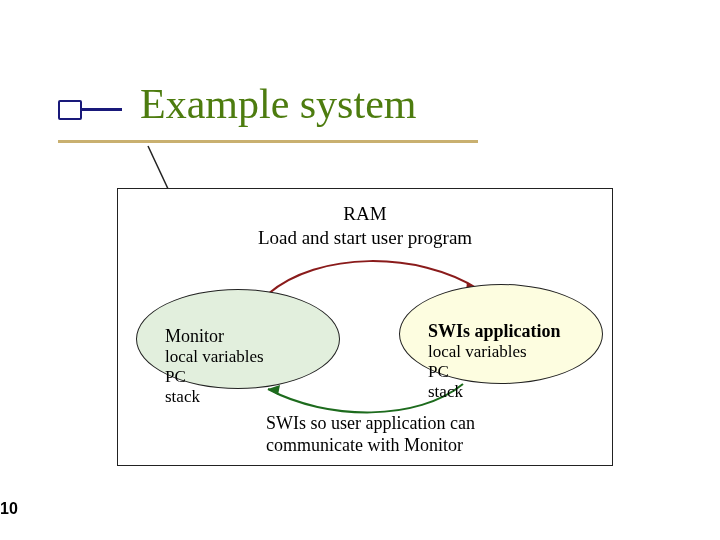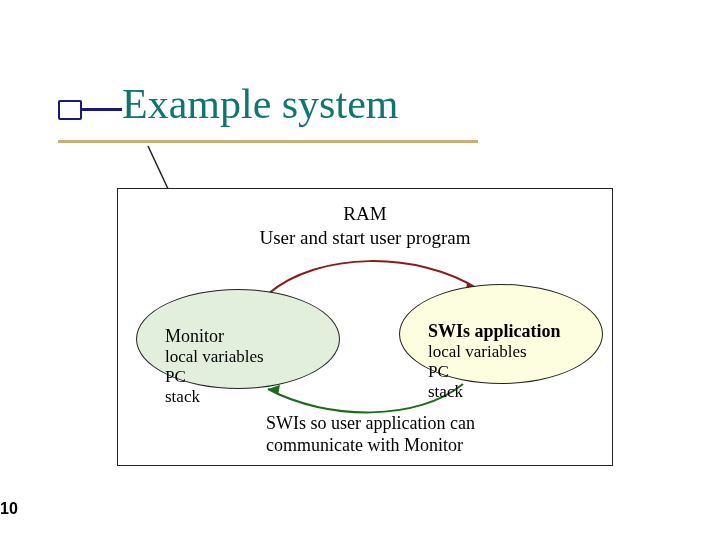--- a/index.html
+++ b/index.html
@@ -30,22 +30,22 @@
     content: "";
     position: absolute;
     right: -42px;
     top: 6px;
     width: 42px;
     height: 3px;
     background: #19197a;
   }
   .title-text {
     font-size: 42px;
-    color: #0f766e;
-    margin-left: 36px;
+    color: #4d7c0f;
+    margin-left: 54px;
     font-weight: normal;
     display: inline;
   }
   .title-underline {
     position: absolute;
     left: 58px;
     top: 140px;
     width: 420px;
     height: 3px;
     background: #c9b070;
@@ -169,21 +169,21 @@
   <svg class="arrow-svg">
 
     <path d="M 150 105 C 200 62, 300 62, 360 100" stroke="#8a1b1b" stroke-width="2" fill="none"></path>
     <polygon points="360,100 349,93 348,102" fill="#8a1b1b"></polygon>
 
     <path d="M 345 195 C 300 232, 210 232, 150 200" stroke="#1d6b1d" stroke-width="2" fill="none"></path>
     <polygon points="150,200 162,196 160,206" fill="#1d6b1d"></polygon>
   </svg>
 
   <div class="ram-label">RAM</div>
-  <div class="load-label">User and start user program</div>
+  <div class="load-label">Load and start user program</div>
 
   <div class="ellipse ellipse-monitor">
     <div class="ellipse-inner">
       <div class="hd">Monitor</div>
       <div>local variables</div>
       <div>PC</div>
       <div>stack</div>
     </div>
   </div>
 

